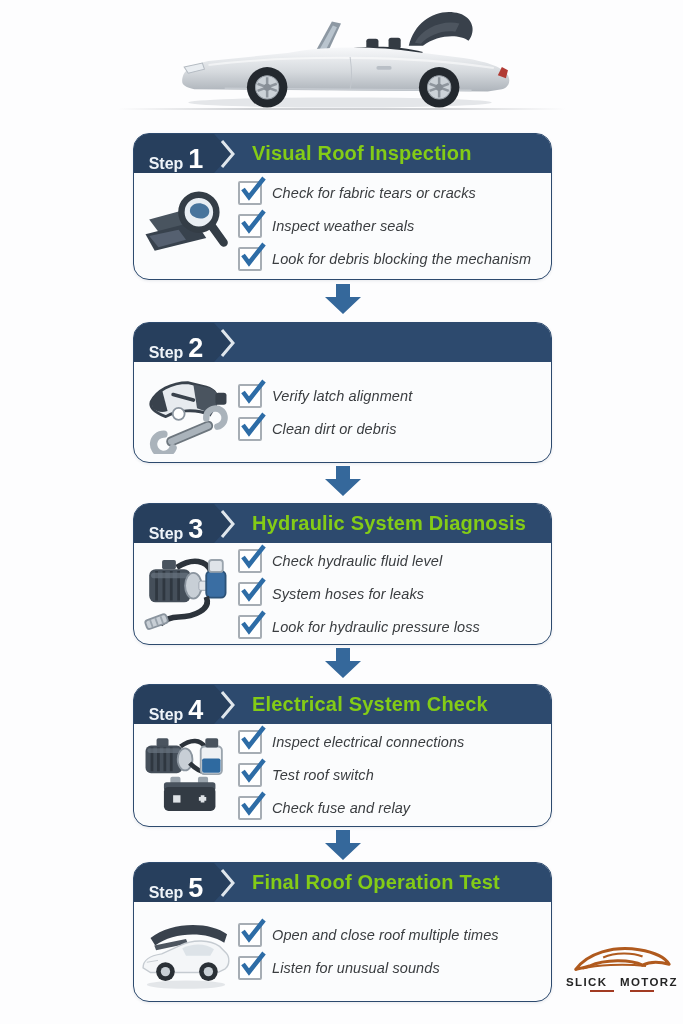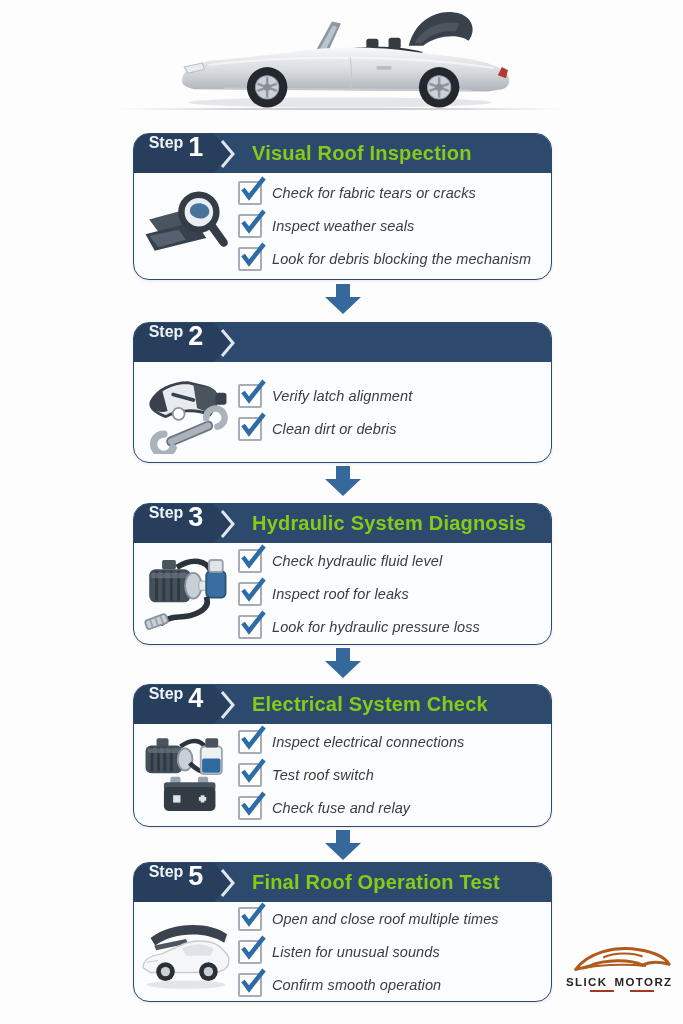--- a/index.html
+++ b/index.html
@@ -20,21 +20,21 @@
     box-shadow:0 1px 3px rgba(40,60,90,.10);
   }
   .card-header{
     position:relative;height:39px;background:#2d4a6e;
     display:flex;align-items:center;
   }
   .step-tag{
     position:absolute;left:0;top:0;bottom:0;width:98px;
     background:#273f5d;
     clip-path:polygon(0 0, 80px 0, 98px 50%, 80px 100%, 0 100%);
-    display:flex;align-items:flex-start;justify-content:center;gap:5px;
+    display:flex;align-items:flex-end;justify-content:center;gap:5px;
     padding-right:14px;box-sizing:border-box;
   }
   .step-word{color:#eef3f8;font-size:16px;font-weight:700;}
   .step-num{color:#ffffff;font-size:27px;font-weight:700;line-height:1;}
   .header-chevron{position:absolute;left:86px;top:5px;}
   .card-title{
     margin:0 0 0 118px;color:#84cc16;font-size:20px;font-weight:700;
     letter-spacing:.2px;white-space:nowrap;
   }
   .card-body{
@@ -51,21 +51,21 @@
   .checkbox svg{position:absolute;left:0px;top:-8px;overflow:visible;}
   .item-text{
     color:#3a3d40;font-size:14.5px;font-style:italic;font-weight:500;
     white-space:nowrap;letter-spacing:.1px;
   }
   
   .flow-arrow{position:absolute;left:325px;width:36px;height:30px;}
   
   .brand{position:absolute;left:566px;top:942px;width:112px;height:70px;text-align:center;}
   .brand-car{display:block;margin:0 auto;}
-  .brand-name{display:flex;justify-content:flex-start;gap:7px;margin-top:-2px;}
+  .brand-name{display:flex;justify-content:space-between;gap:7px;margin-top:-2px;}
   .brand-word{font-size:11.5px;font-weight:800;letter-spacing:1.4px;color:#242424;}
   .brand-underlines{display:flex;justify-content:center;gap:16px;margin-top:2px;}
   .brand-underline{width:24px;height:2px;background:#a23a22;}
 </style>
 </head>
 <body>
 
 <div class="canvas">
 
   <svg class="hero-car" viewBox="0 0 340 106">
@@ -251,21 +251,21 @@
               </svg>
             </span>
           <span class="item-text">Check hydraulic fluid level</span>
         </li>
         <li class="check-item">
           <span class="checkbox">
               <svg width="27" height="27">
                 <polyline points="3,14 9,22 24,3" stroke="#2d6ca6" stroke-width="4.5" fill="none"></polyline>
               </svg>
             </span>
-          <span class="item-text">Inspect roof for leaks</span>
+          <span class="item-text">System hoses for leaks</span>
         </li>
         <li class="check-item">
           <span class="checkbox">
               <svg width="27" height="27">
                 <polyline points="3,14 9,22 24,3" stroke="#2d6ca6" stroke-width="4.5" fill="none"></polyline>
               </svg>
             </span>
           <span class="item-text">Look for hydraulic pressure loss</span>
         </li>
       </ul>
@@ -377,28 +377,20 @@
           <span class="item-text">Open and close roof multiple times</span>
         </li>
         <li class="check-item">
           <span class="checkbox">
               <svg width="27" height="27">
                 <polyline points="3,14 9,22 24,3" stroke="#2d6ca6" stroke-width="4.5" fill="none"></polyline>
               </svg>
             </span>
           <span class="item-text">Listen for unusual sounds</span>
         </li>
-        <li class="check-item">
-          <span class="checkbox">
-              <svg width="27" height="27">
-                <polyline points="3,14 9,22 24,3" stroke="#2d6ca6" stroke-width="4.5" fill="none"></polyline>
-              </svg>
-            </span>
-          <span class="item-text">Confirm smooth operation</span>
-        </li>
       </ul>
     </div>
   </section>
 
   <div class="brand">
     <svg class="brand-car" width="104" height="36" viewBox="0 0 120 42">
       <path d="M6,32 C20,13 50,4 80,9 C99,12 111,19 115,26 C104,23 92,23 84,27 C70,20 40,20 22,28 C16,30 10,31 6,32 Z" fill="none" stroke="#b05a1e" stroke-width="3.5" stroke-linejoin="round"></path>
       <path d="M38,18 C52,12 72,12 84,17" fill="none" stroke="#b05a1e" stroke-width="2.5"></path>
       <path d="M14,31 C30,27 60,25 88,28" fill="none" stroke="#b05a1e" stroke-width="2.5"></path>
     </svg>

